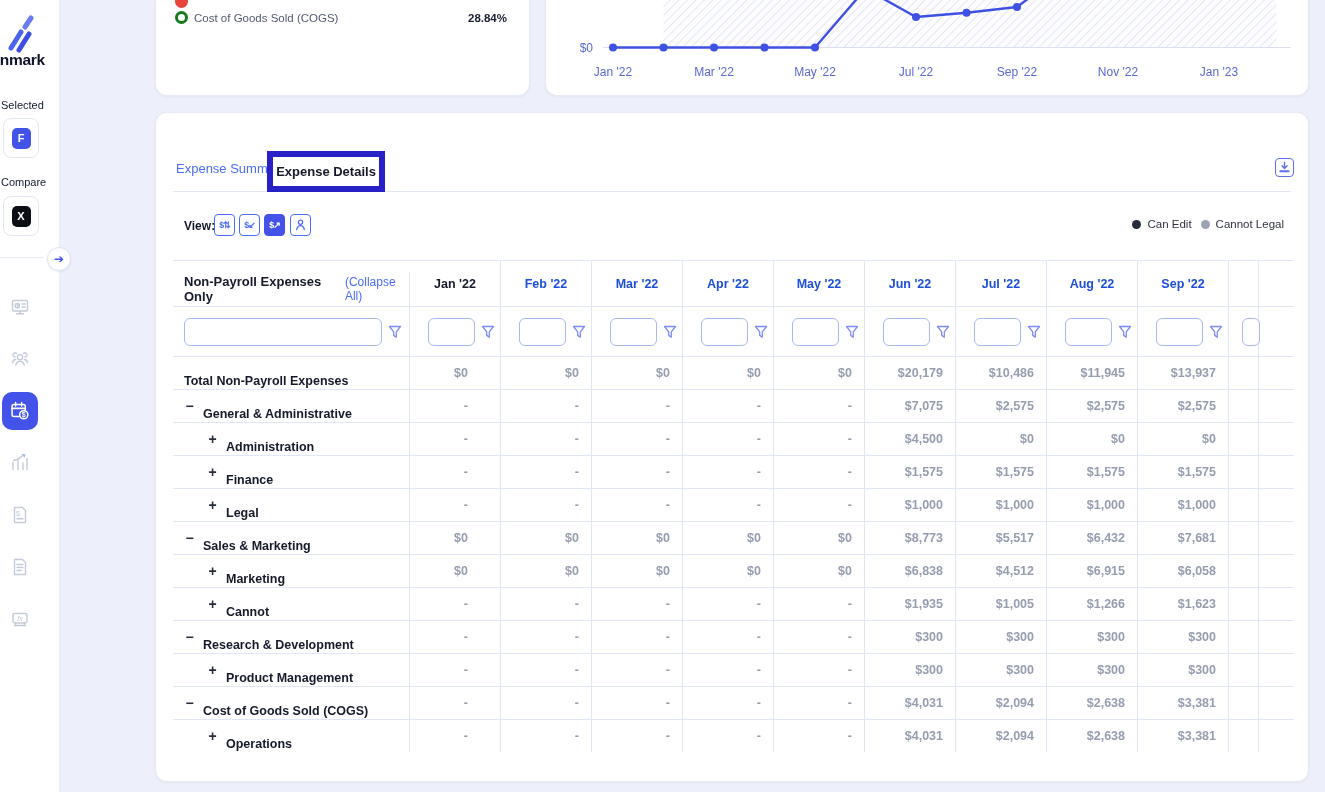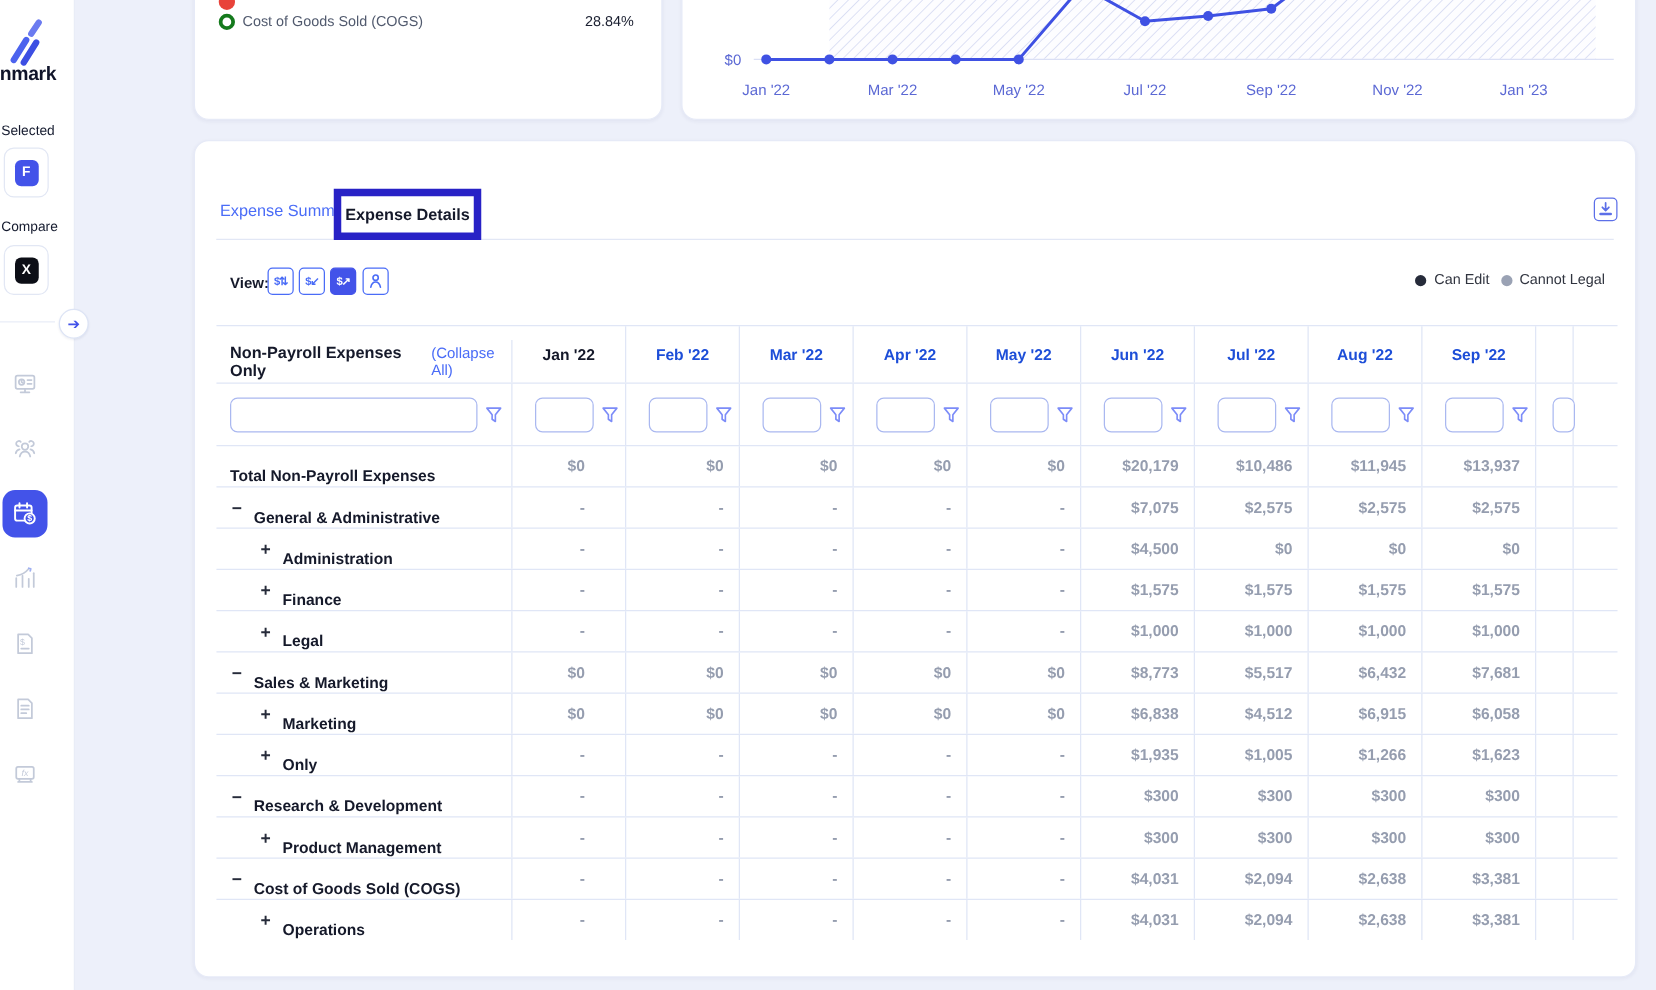--- a/index.html
+++ b/index.html
@@ -31,21 +31,21 @@
   .nav-icon svg{stroke:#c3cad9;fill:none;stroke-width:1.4;stroke-linecap:round;stroke-linejoin:round;}
   .nav-active{position:absolute;left:2px;top:392px;width:36px;height:38px;border-radius:10px;
               background:#4353e9;display:flex;align-items:center;justify-content:center;}
   .nav-active svg{stroke:#fff;fill:none;stroke-width:1.4;stroke-linecap:round;stroke-linejoin:round;}
   
   #legend-card{left:155px;top:-30px;width:373px;height:124px;}
   .leg-dot-red{position:absolute;left:19px;top:24px;width:13px;height:13px;border-radius:50%;}
   .leg-ring{position:absolute;left:19px;top:40px;width:13px;height:13px;border-radius:50%;
             border:3.5px solid #157a1d;box-sizing:border-box;background:#fff;}
   .leg-label{position:absolute;left:38px;top:41px;font-size:11.5px;color:#515a6e;}
-  .leg-value{position:absolute;right:22px;top:41px;font-size:11.5px;font-weight:400;color:#1a1f30;margin-left:13px;}
+  .leg-value{position:absolute;right:22px;top:41px;font-size:11.5px;font-weight:700;color:#1a1f30;margin-left:13px;}
   
   #chart-card{left:545px;top:-30px;width:762px;height:124px;overflow:hidden;}
   #chart-svg{position:absolute;left:0;top:0;}
   
   #main-card{left:155px;top:112px;width:1152px;height:668px;}
   .tab-summary{position:absolute;left:20px;top:48px;font-size:13px;font-weight:500;color:#4a6cf7;}
   .tab-underline{position:absolute;left:17px;top:78px;width:1118px;height:1px;background:#e2e7f5;}
   .annotation-box{position:absolute;left:111px;top:38px;width:118px;height:41px;box-sizing:border-box;
                   border:6px solid #2822c6;background:#fff;display:flex;align-items:center;
                   justify-content:center;z-index:3;}
@@ -452,21 +452,21 @@
             <div class="cell val">$6,838</div>
             <div class="cell val">$4,512</div>
             <div class="cell val">$6,915</div>
             <div class="cell val">$6,058</div>
             <div class="cell"></div>
             <div class="cell"></div>
           </div>
           <div class="t-row t-drow">
             <div class="cell lbl-cell" style="padding-left:33px;">
               <span class="tree-icon">+</span>
-              <span class="lbl">Only</span>
+              <span class="lbl">Cannot</span>
             </div>
             <div class="cell val col-jan">-</div>
             <div class="cell val">-</div>
             <div class="cell val">-</div>
             <div class="cell val">-</div>
             <div class="cell val">-</div>
             <div class="cell val">$1,935</div>
             <div class="cell val">$1,005</div>
             <div class="cell val">$1,266</div>
             <div class="cell val">$1,623</div>

